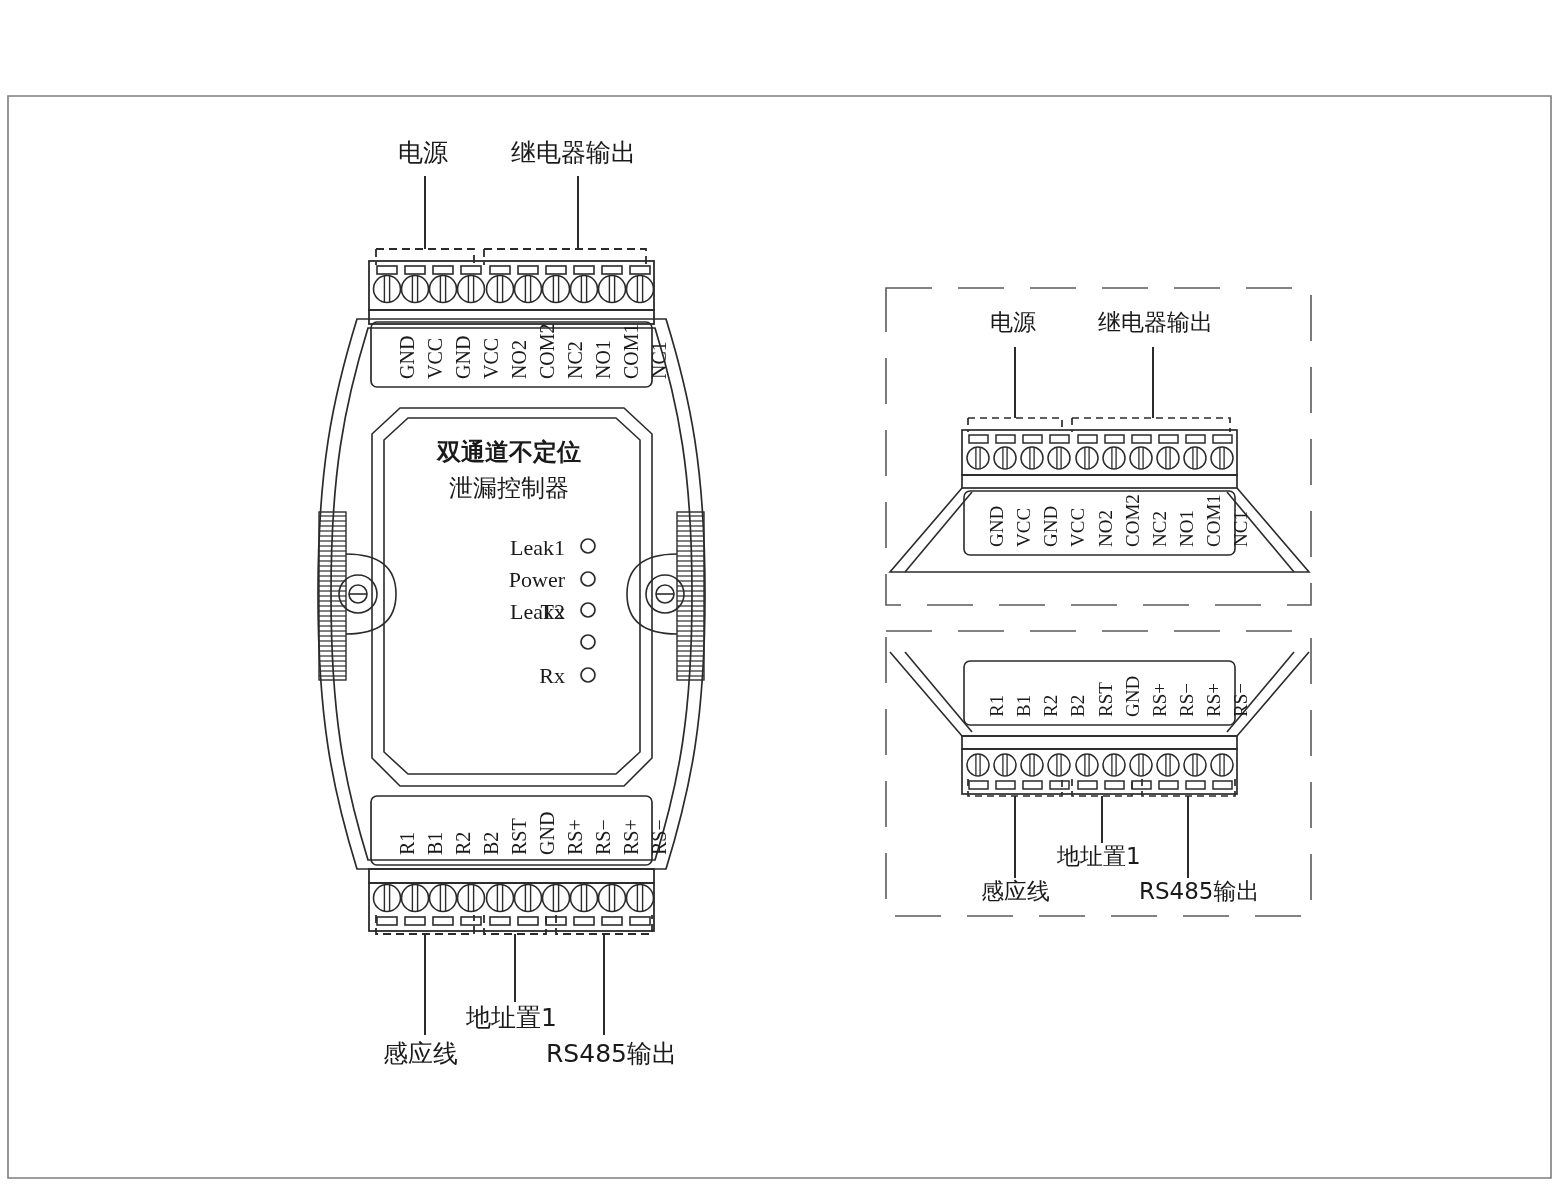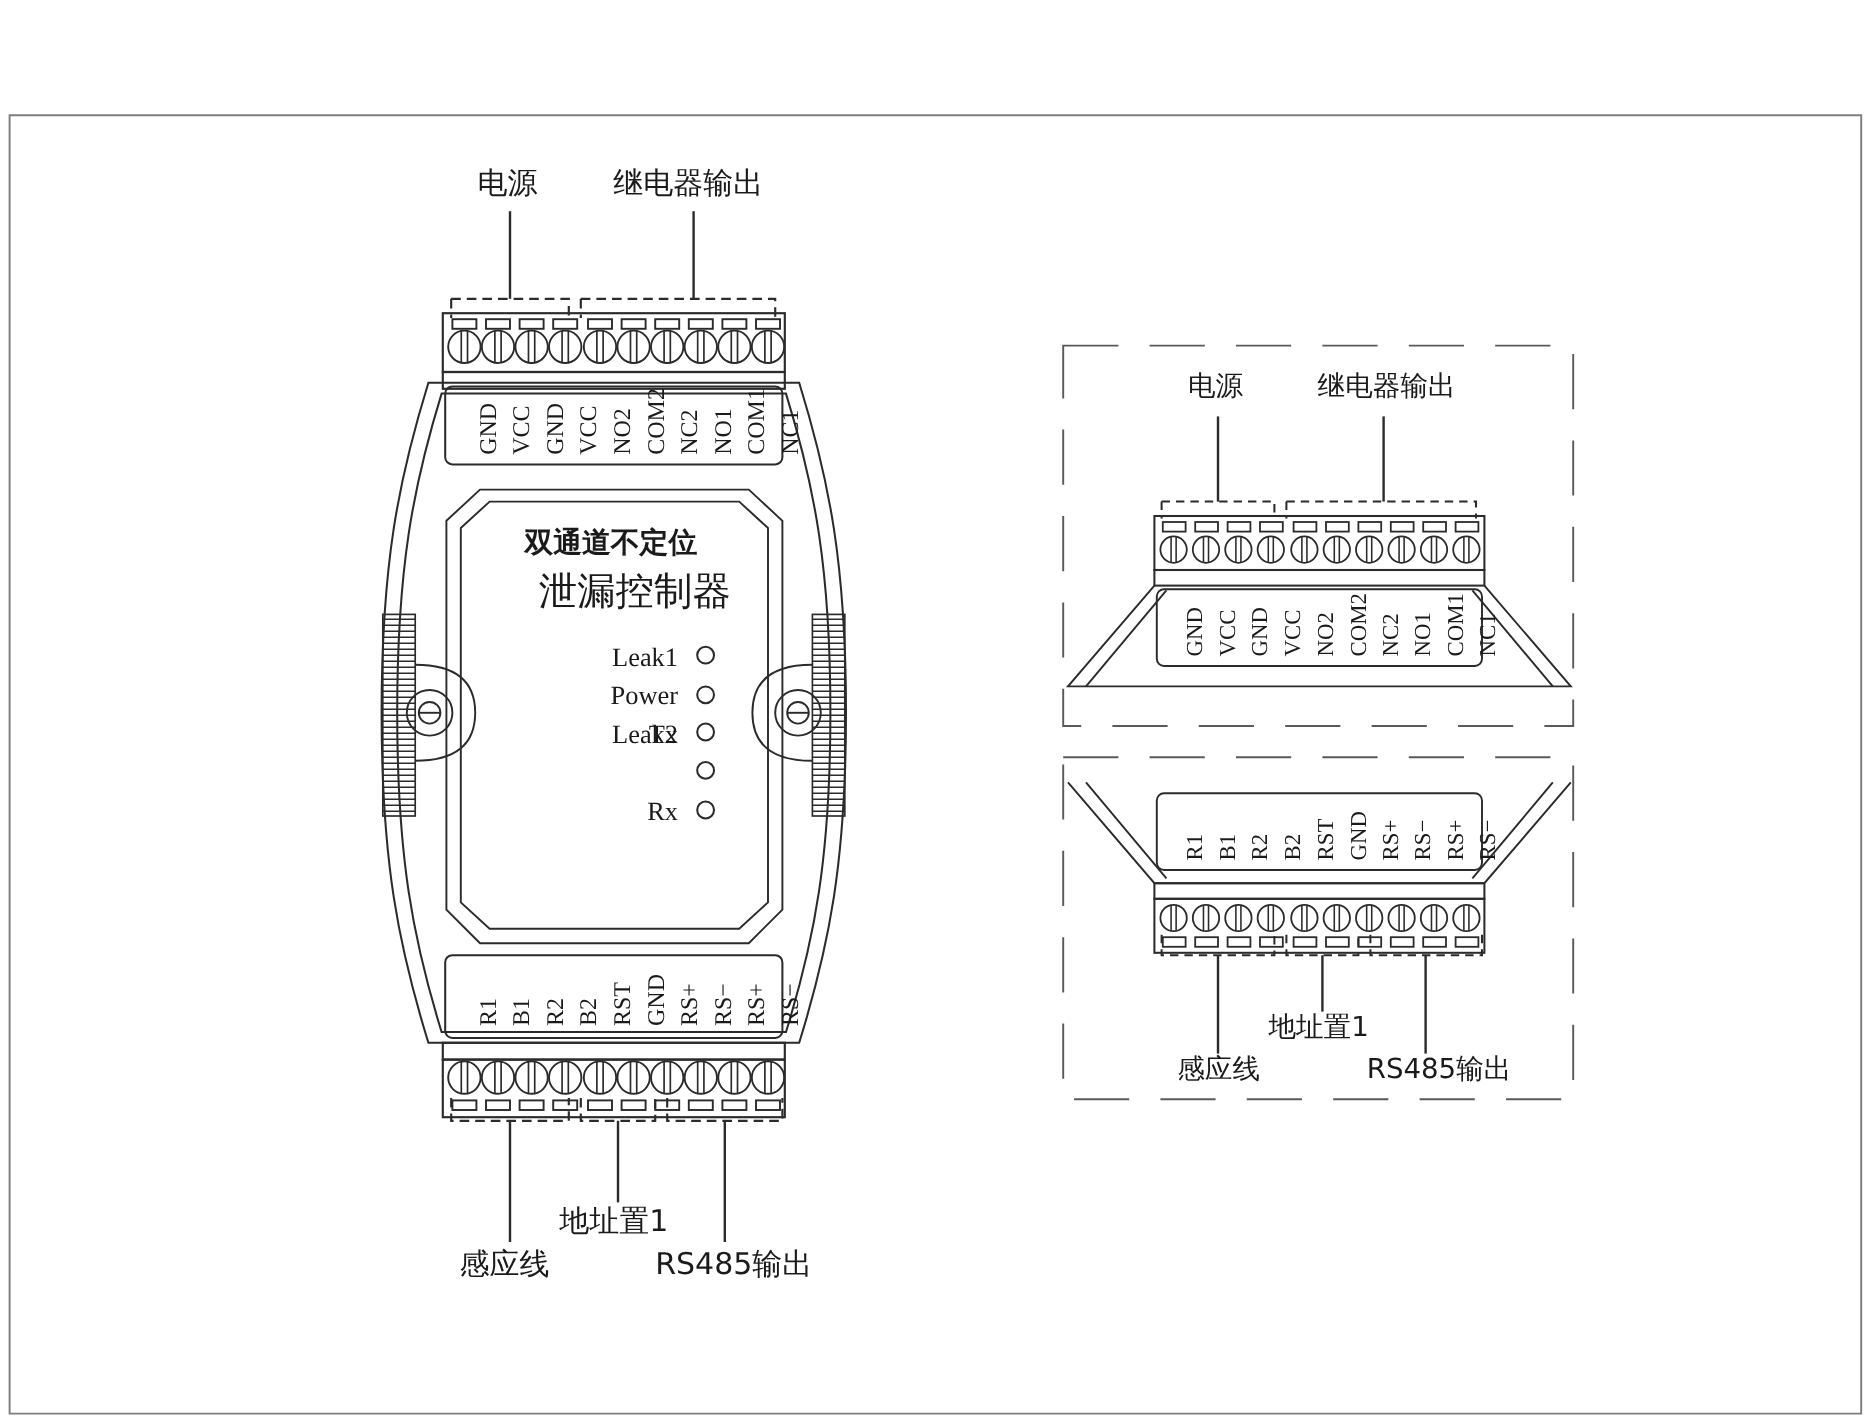--- a/index.html
+++ b/index.html
@@ -376,21 +376,21 @@
   <div class="vlabel" style="left:452px;top:379px;">GND</div>
   <div class="vlabel" style="left:480px;top:379px;">VCC</div>
   <div class="vlabel" style="left:508px;top:379px;">NO2</div>
   <div class="vlabel" style="left:536px;top:379px;">COM2</div>
   <div class="vlabel" style="left:564px;top:379px;">NC2</div>
   <div class="vlabel" style="left:592px;top:379px;">NO1</div>
   <div class="vlabel" style="left:620px;top:379px;">COM1</div>
   <div class="vlabel" style="left:648px;top:379px;">NC1</div>
 
   <div class="htext cjk" style="left:437px;top:440px;font-size:24px;font-weight:bold;">双通道不定位</div>
-  <div class="htext cjk" style="left:449px;top:476px;font-size:32px;">泄漏控制器</div>
+  <div class="htext cjk" style="left:449px;top:476px;font-size:24px;">泄漏控制器</div>
 
   <div class="ledrow" style="left:430px;top:535px;width:135px;">Leak1</div>
   <div class="ledrow" style="left:430px;top:567px;width:135px;">Power</div>
   <div class="ledrow" style="left:430px;top:599px;width:135px;">Leak2</div>
   <div class="ledrow" style="left:430px;top:599px;width:135px;">Tx</div>
   <div class="ledrow" style="left:430px;top:663px;width:135px;">Rx</div>
 
   <div class="vlabel" style="left:396px;top:855px;">R1</div>
   <div class="vlabel" style="left:424px;top:855px;">B1</div>
   <div class="vlabel" style="left:452px;top:855px;">R2</div>

